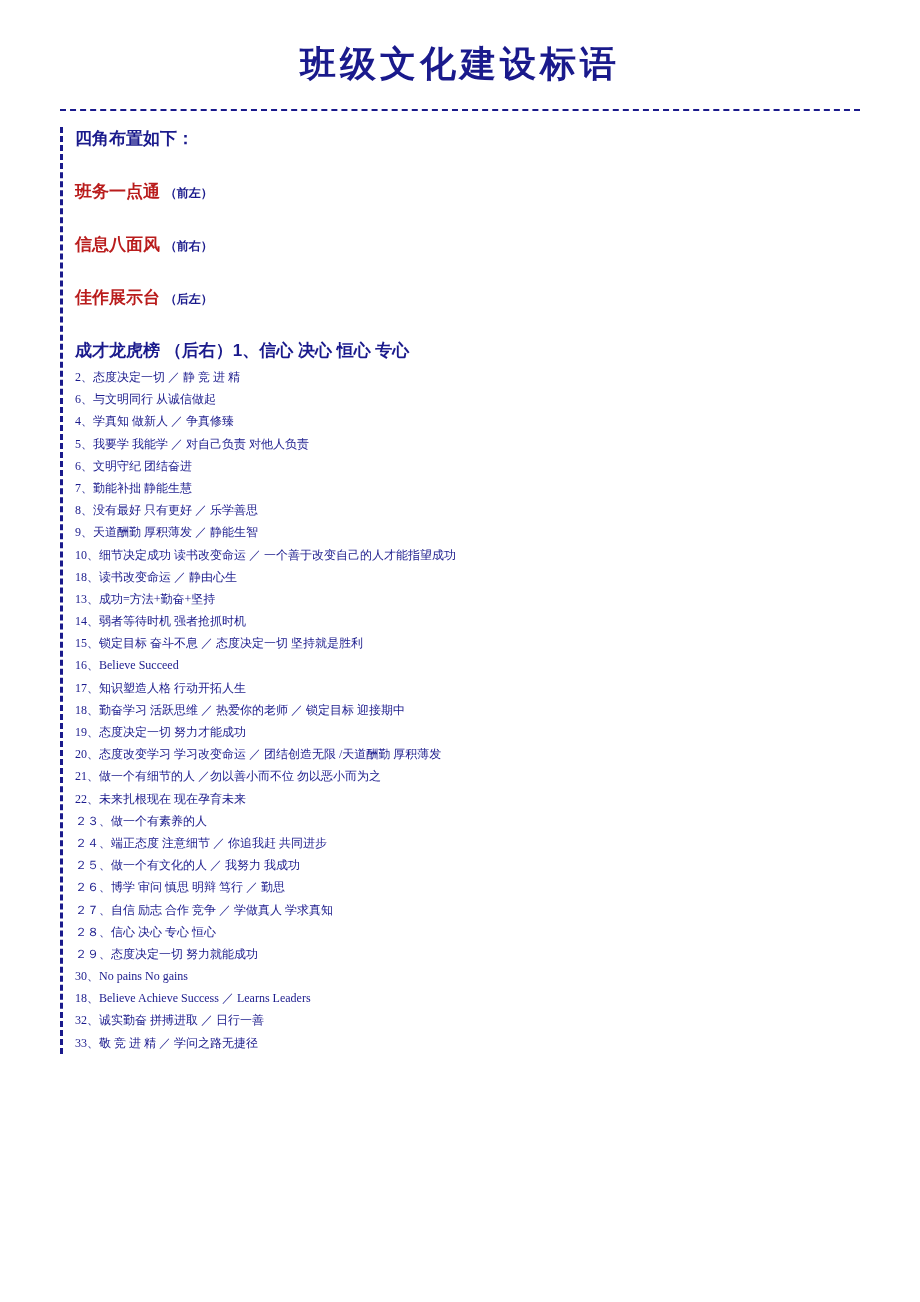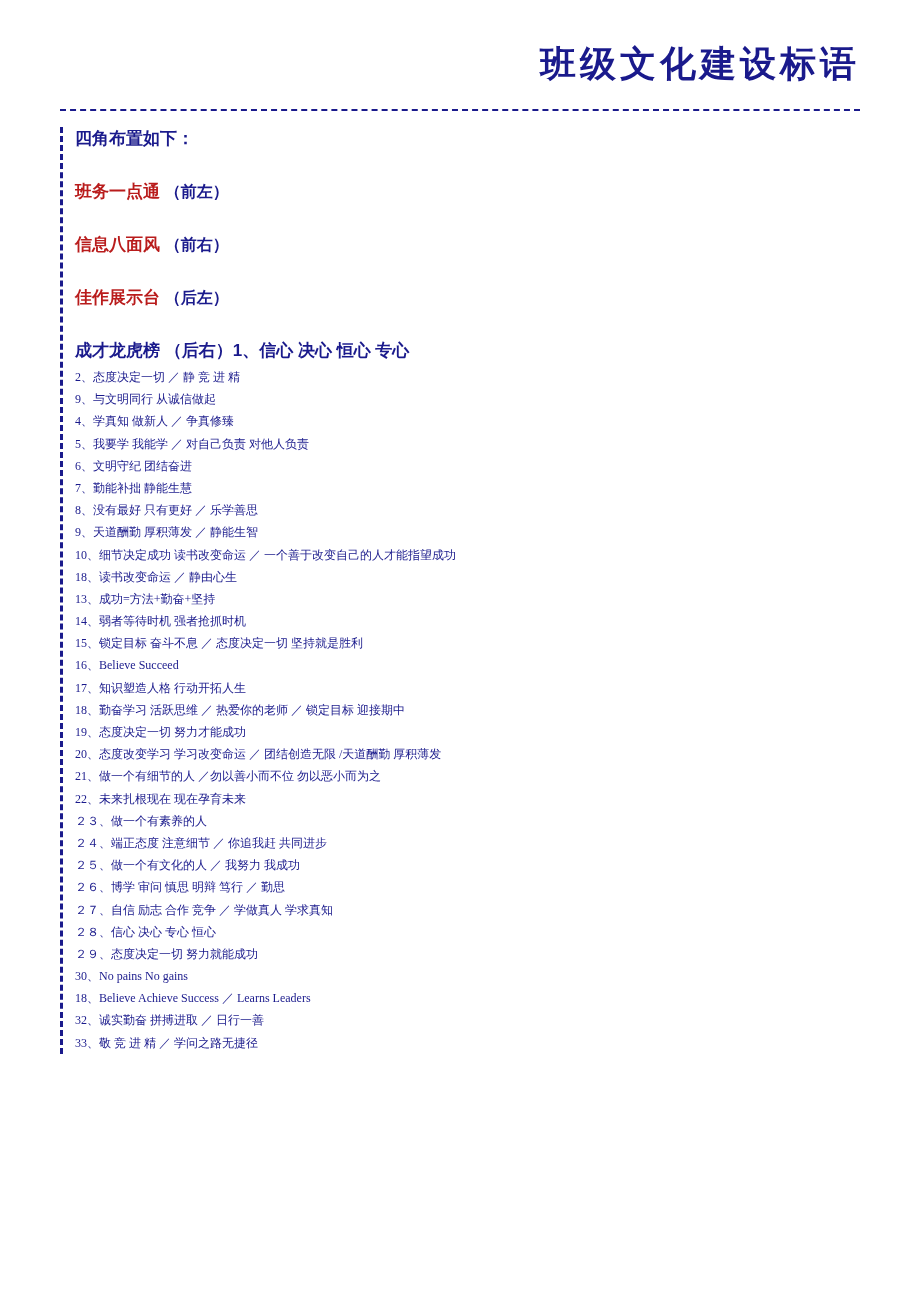--- a/index.html
+++ b/index.html
@@ -9,21 +9,21 @@
     }
     body {
       background: #ffffff;
       font-family: "SimSun", "宋体", serif;
       width: 920px;
       min-height: 1302px;
       padding: 40px 60px;
       color: #1a1a8c;
     }
     .page-title {
-      text-align: right;
+      text-align: center;
       font-size: 36px;
       font-weight: bold;
       color: #1a1a8c;
       margin-bottom: 20px;
       letter-spacing: 4px;
       font-family: "SimHei", "黑体", sans-serif;
     }
     .title-underline {
       border: none;
       border-top: 2px dashed #1a1a8c;
@@ -38,21 +38,21 @@
       font-weight: bold;
       color: #1a1a8c;
       margin: 14px 0 6px 0;
       font-family: "SimHei", "黑体", sans-serif;
     }
     .section-header .label {
       color: #b91c1c;
     }
     .section-header .pos {
       color: #1a1a8c;
-      font-size: 16px;
+      font-size: 12px;
     }
     .items-list {
       font-size: 15px;
       line-height: 1.85;
       color: #1a1a8c;
     }
     .items-list .item {
       display: block;
       font-size: 12px;
       color: #1a1a8c;
@@ -105,21 +105,21 @@
 
     <div style="height:10px"></div>
 
     <div class="hero-line">
       <span class="label">成才龙虎榜</span>
       <span class="pos">（后右）</span><span>1、信心 决心 恒心 专心</span>
     </div>
 
     <div class="items-list" id="items-container">
     <span class="item">2、态度决定一切 ／ 静 竞 进   精</span>
-        <span class="item">9、与文明同行   从诚信做起</span>
+        <span class="item">6、与文明同行   从诚信做起</span>
         <span class="item">4、学真知 做新人 ／ 争真修臻</span>
         <span class="item">5、我要学 我能学 ／ 对自己负责 对他人负责</span>
         <span class="item">6、文明守纪 团结奋进</span>
         <span class="item">7、勤能补拙 静能生慧</span>
         <span class="item">8、没有最好 只有更好 ／ 乐学善思</span>
         <span class="item">9、天道酬勤 厚积薄发  ／ 静能生智</span>
         <span class="item">10、细节决定成功 读书改变命运 ／ 一个善于改变自己的人才能指望成功</span>
         <span class="item">18、读书改变命运  ／ 静由心生</span>
         <span class="item">13、成功=方法+勤奋+坚持</span>
         <span class="item">14、弱者等待时机 强者抢抓时机</span>

